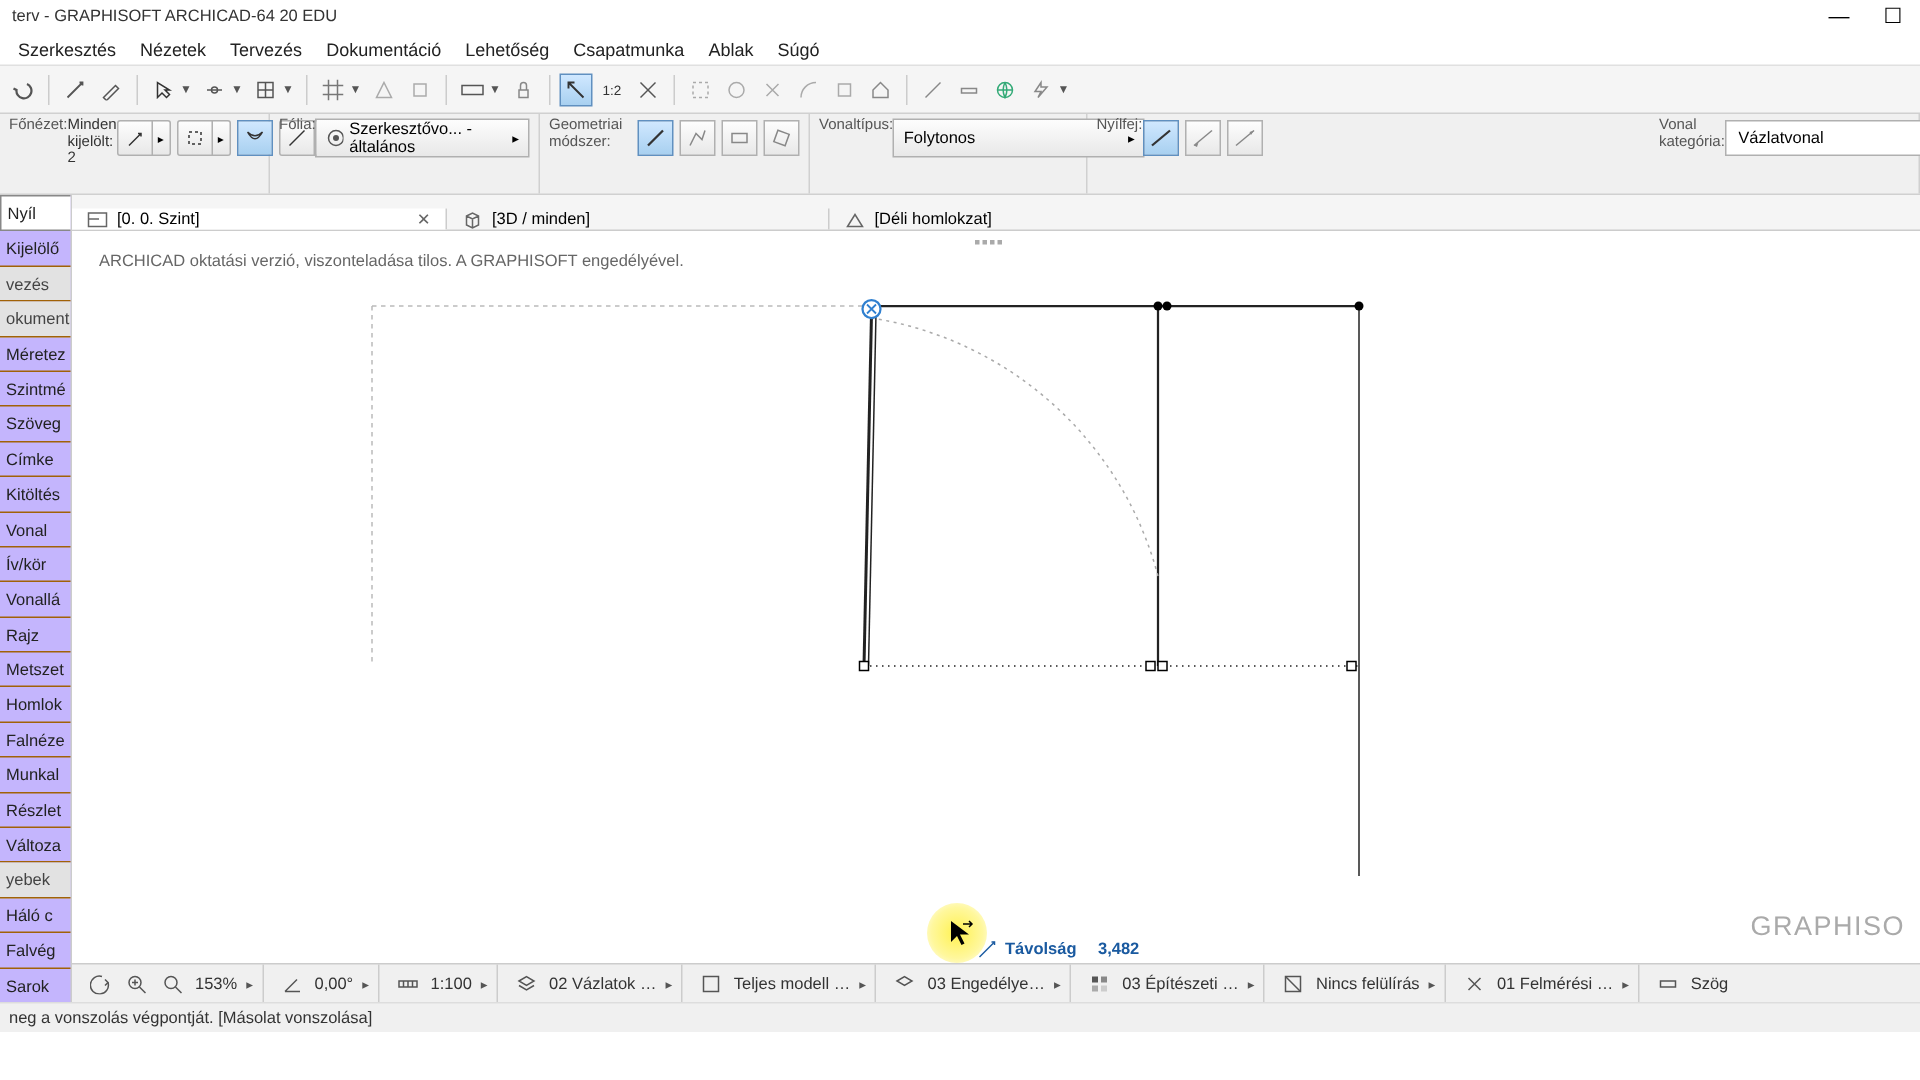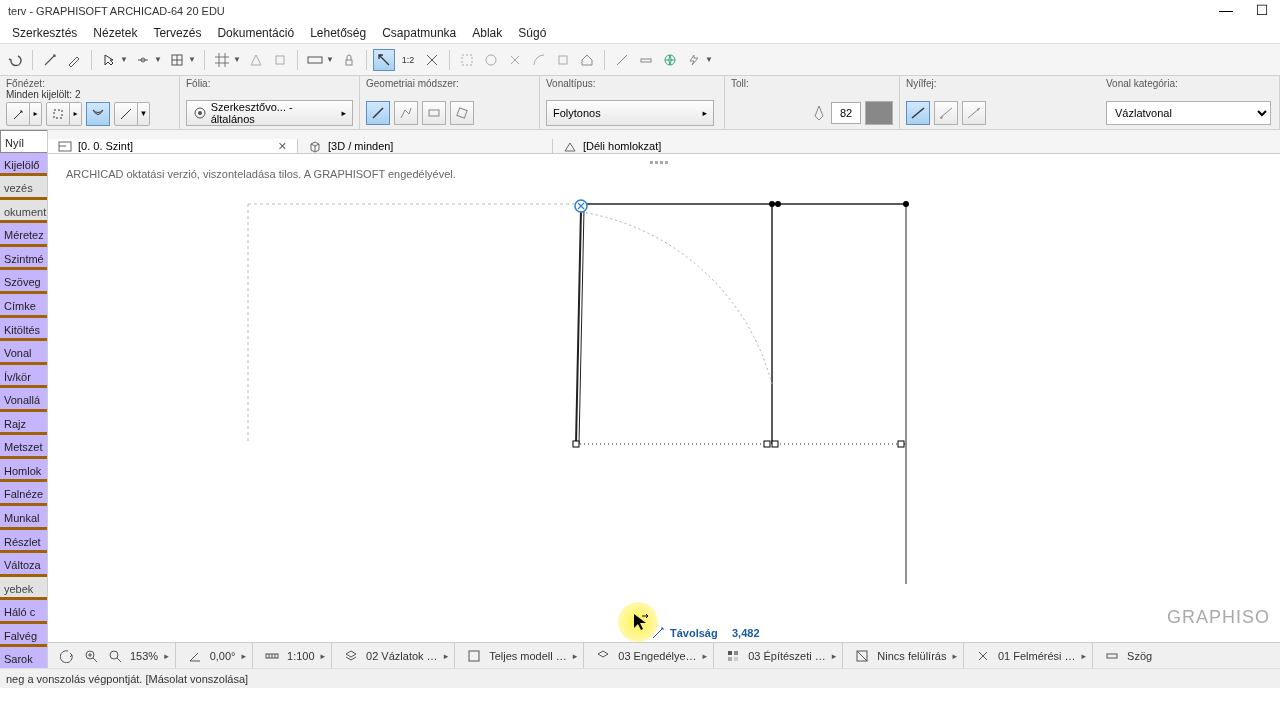--- a/index.html
+++ b/index.html
@@ -13,35 +13,35 @@
 .menubar { height: 22px; background: #fff; display: flex; align-items: center; padding: 0 4px; border-bottom: 1px solid #e0e0e0; }
 .menubar span { padding: 2px 8px; font-size: 12px; color: #222; cursor: pointer; }
 
 .toolbar-main { height: 32px; background: #f5f5f5; border-bottom: 1px solid #d0d0d0; display: flex; align-items: center; padding: 0 4px; gap: 2px; }
 .tb-btn { width: 22px; height: 22px; display: flex; align-items: center; justify-content: center; border: 1px solid transparent; cursor: pointer; }
 .tb-sep { width: 1px; height: 20px; background: #ccc; margin: 0 4px; }
 .tb-drop { display: flex; align-items: center; }
 .tb-drop .arrow { width: 10px; font-size: 8px; color: #555; }
 
 .info-panel { height: 54px; background: #f0f0f0; border-bottom: 1px solid #d0d0d0; display: flex; }
-.info-section { border-right: 1px solid #d0d0d0; padding: 2px 6px; display: flex; flex-direction: column; justify-content: space-between; }
+.info-section { border-right: 1px solid #d0d0d0; padding: 2px 6px; display: flex; flex-direction: row; justify-content: flex-start; }
 .info-label { font-size: 10px; color: #555; }
 .info-controls { display: flex; align-items: center; gap: 4px; height: 28px; }
 .info-btn { width: 24px; height: 24px; border: 1px solid #b0b0b0; background: linear-gradient(#fdfdfd,#e8e8e8); display: flex; align-items: center; justify-content: center; cursor: pointer; }
 .info-btn-pair { display: flex; }
 .info-btn-pair .info-btn:first-child { border-radius: 2px 0 0 2px; }
 .info-btn-pair .info-btn:last-child { border-left: none; width: 12px; border-radius: 0 2px 2px 0; font-size: 8px; }
 .info-btn-wide { width: auto; padding: 12px 6px; justify-content: flex-start; gap: 4px; min-width: 140px; font-size: 11px; }
 .info-select { height: 24px; border: 1px solid #b0b0b0; background: #fff; padding: 0 4px; font-size: 11px; }
 .pen-input { width: 30px; height: 22px; border: 1px solid #aaa; text-align: center; font-size: 11px; }
 .active-btn { background: linear-gradient(#d0e8ff,#a8d0f0); border-color: #6090c0; }
 
 .main-row { display: flex; height: 538px; }
 .left-sidebar { width: 48px; background: #c4b5fd; border-right: 1px solid #ccc; display: flex; flex-direction: column; position: relative; }
-.lsb-item { padding: 6px 4px; font-size: 11px; color: #222; cursor: pointer; border-bottom: 3px solid #a16207; white-space: nowrap; overflow: hidden; }
+.lsb-item { padding: 6px 4px; font-size: 11px; color: #222; cursor: pointer; border-bottom: 1px solid #a16207; white-space: nowrap; overflow: hidden; }
 .lsb-active { background: #fff; border: 1px solid #888; border-right: none; }
 .lsb-section { background: #e2e2e2; font-size: 11px; color: #444; }
 
 .tabs-row { height: 24px; background: #f5f5f5; border-bottom: 1px solid #ccc; display: flex; align-items: flex-end; }
 .tab { display: flex; align-items: center; gap: 6px; padding: 0 10px; border-right: 1px solid #ccc; font-size: 11px; cursor: pointer; min-width: 150px; }
 .tab-active { background: #fff; }
 .tab .close { margin-left: auto; color: #666; cursor: pointer; }
 .tab-icon { width: 14px; height: 14px; display: inline-block; }
 
 .canvas-wrap { flex: 1; display: flex; flex-direction: column; }
@@ -324,32 +324,20 @@
         </div>
     </div>
   </div>
   <div class="info-section" style="width:185px">
     <div class="info-label">Vonaltípus:</div>
     <div class="info-controls">
       <div class="info-btn info-btn-wide" style="min-width:168px">
         <span>Folytonos</span>
         <span style="margin-left:auto;font-size:9px">▸</span>
       </div>
-    </div>
-  </div>
-  <div class="info-section" style="width:175px">
-    <div class="info-label">Toll:</div>
-    <div class="info-controls" style="justify-content:flex-end; width:100%">
-      <div class="info-btn" style="width:16px;border:none;background:none">
-          <svg width="12" height="14">
-            <path d="M6 0 L10 10 L6 14 L2 10 Z" fill="none" stroke="#888"></path>
-          </svg>
-        </div>
-      <input class="pen-input" value="82" style="">
-      <div class="info-btn" style="width:28px;background:#888"></div>
     </div>
   </div>
   <div class="info-section" style="flex:1;border:none">
     <div class="info-label">Nyílfej:</div>
     <div class="info-controls">
       <div class="info-btn active-btn">
           <svg width="16" height="14">
             <line x1="2" y1="12" x2="14" y2="2" stroke="#333" stroke-width="1.5"></line>
           </svg>
         </div>

